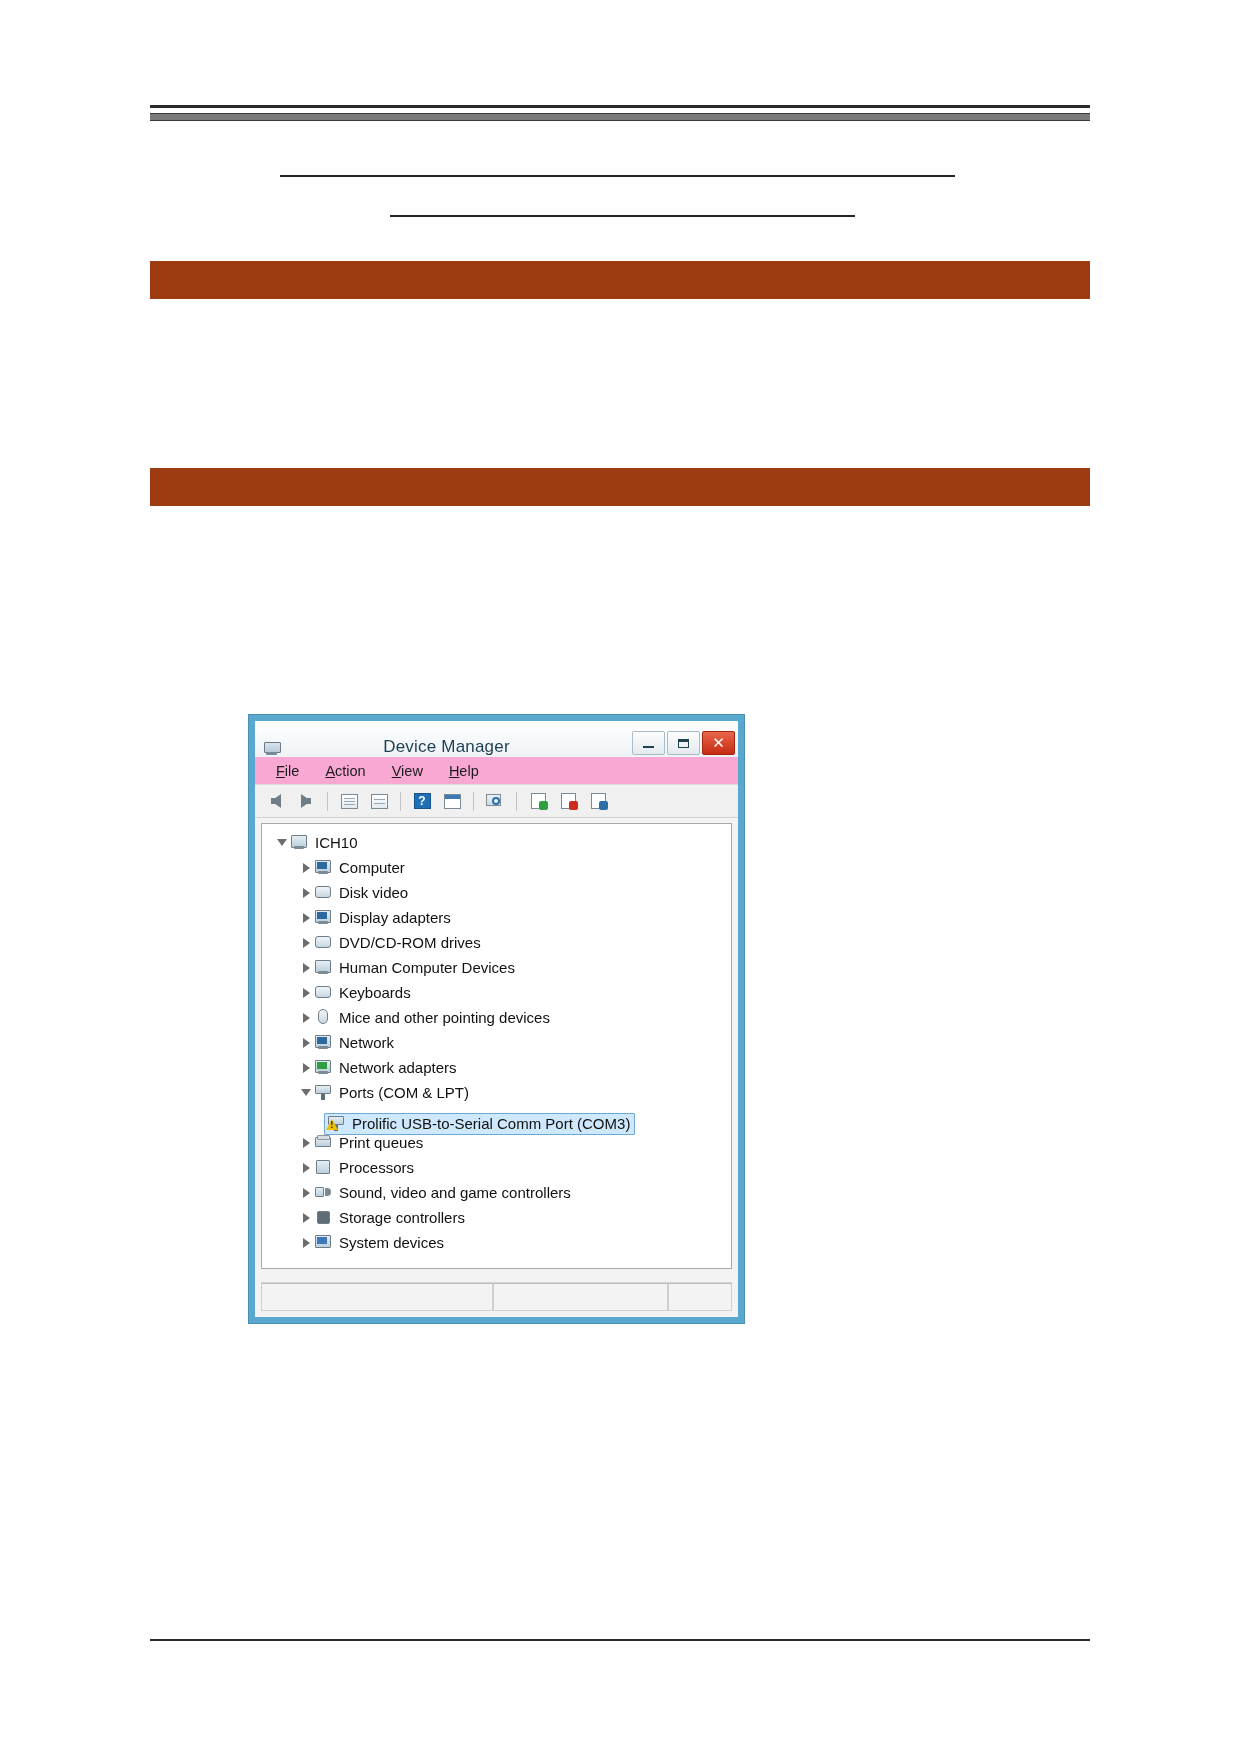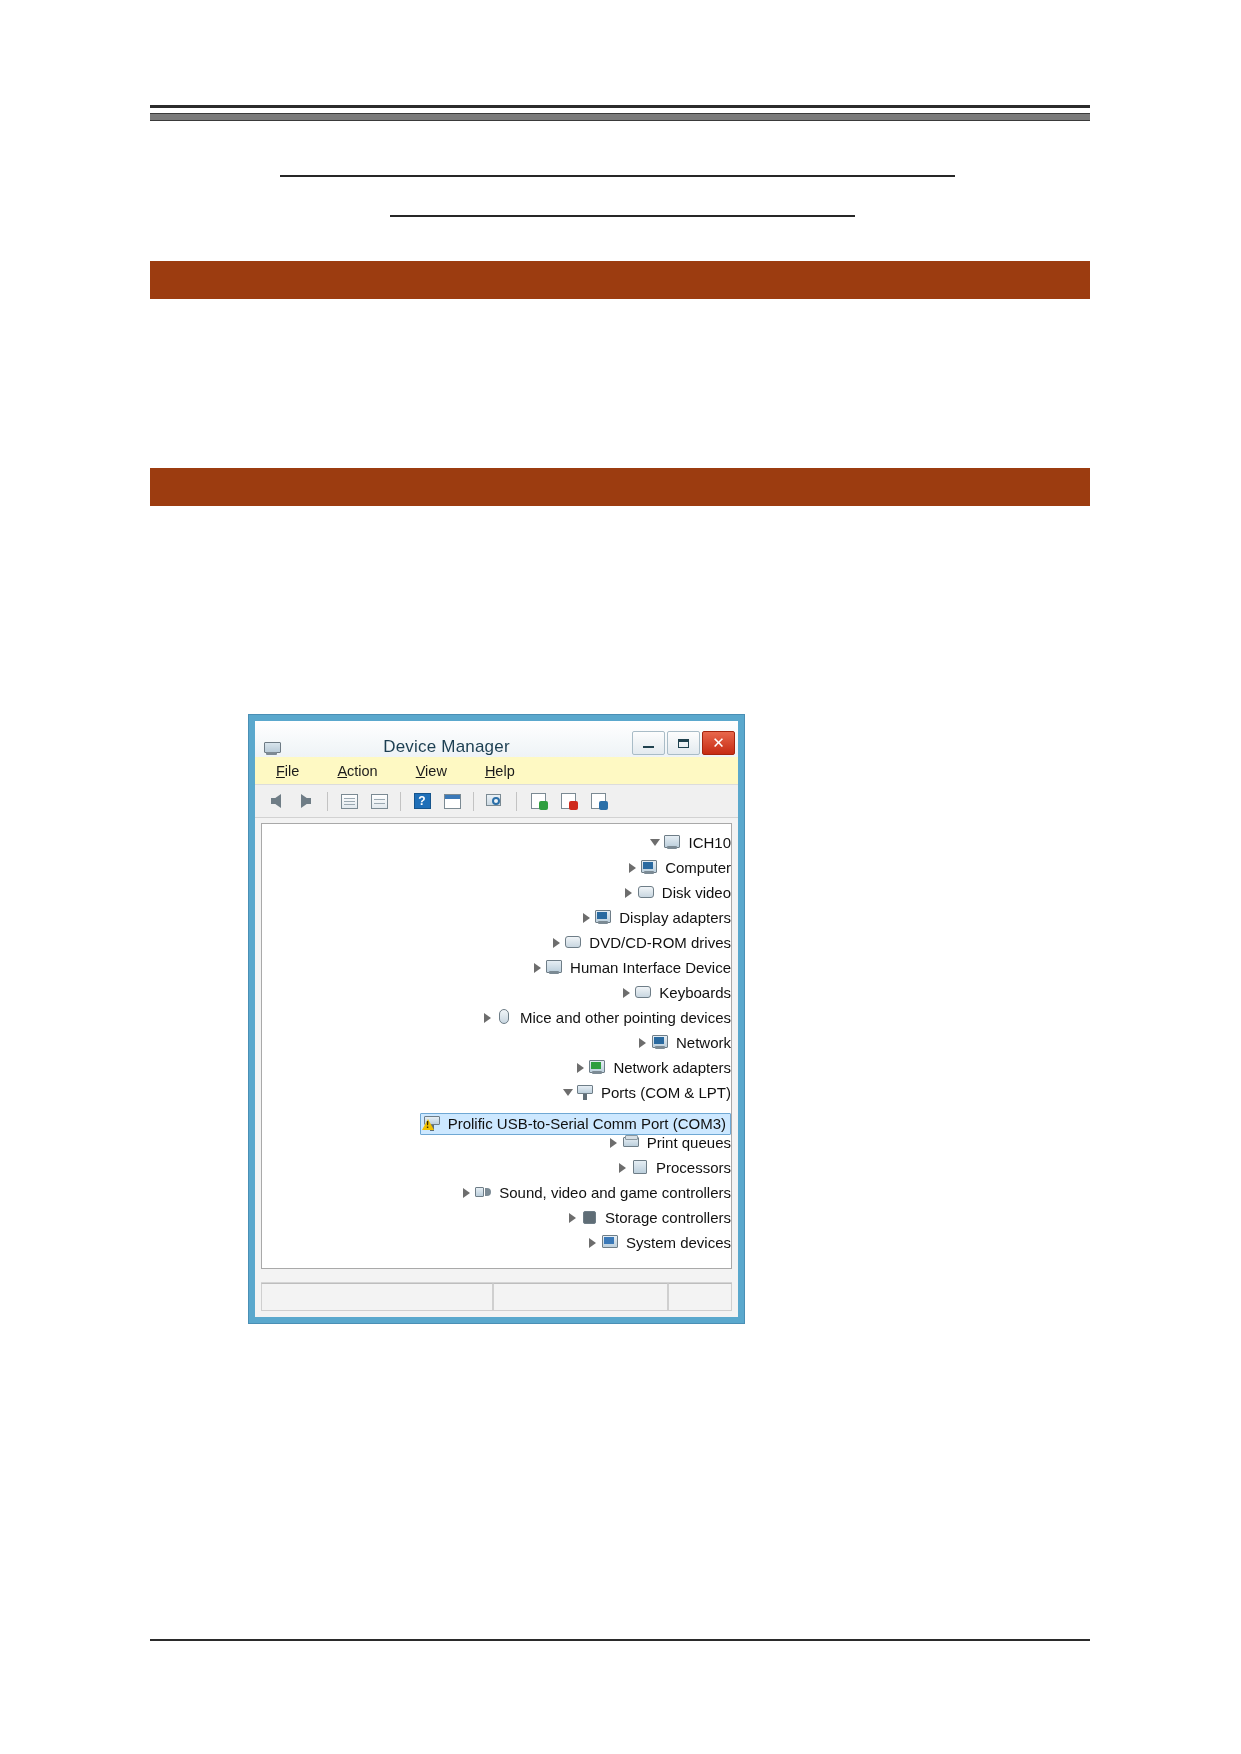--- a/index.html
+++ b/index.html
@@ -160,26 +160,26 @@
   .cap-max-glyph {
     width: 11px;
     height: 9px;
     border: 1px solid #20424f;
     border-top-width: 3px;
     box-sizing: border-box;
   }
 
   .dm-menubar {
     height: 27px;
-    background: #fef9c3;
+    background: #f9a8d4;
     border-bottom: 1px solid #dcdcdc;
     display: flex;
     align-items: center;
     padding-left: 10px;
-    gap: 16px;
+    gap: 4px;
   }
   .menu-item {
     font-size: 14.5px;
     color: #1b1b1b;
     padding: 3px 11px;
     cursor: default;
   }
   .menu-item u { text-decoration: underline; }
 
   .dm-toolbar {
@@ -315,21 +315,20 @@
     overflow: hidden;
     padding: 6px 0 0 0;
   }
   .tnode {
     display: flex;
     align-items: center;
     height: 25px;
     font-size: 15px;
     color: #111111;
     white-space: nowrap;
-    justify-content: flex-end;
   }
   .tnode .twist {
     width: 16px;
     flex: none;
     display: flex;
     align-items: center;
     justify-content: center;
   }
   .tw-closed {
     width: 0; height: 0;
@@ -606,21 +605,21 @@
       </div>
 
       <div class="tnode depth1">
         <span class="twist">
             <span class="tw-closed"></span>
           </span>
         <span class="ticon">
             <span class="gi"></span>
             <span class="gi2"></span>
           </span>
-        <span class="tlabel">Human Interface Device</span>
+        <span class="tlabel">Human Computer Devices</span>
       </div>
 
 
       <div class="tnode depth1">
         <span class="twist">
             <span class="tw-closed"></span>
           </span>
         <span class="ticon">
             <span class="gi-round"></span>
           </span>

